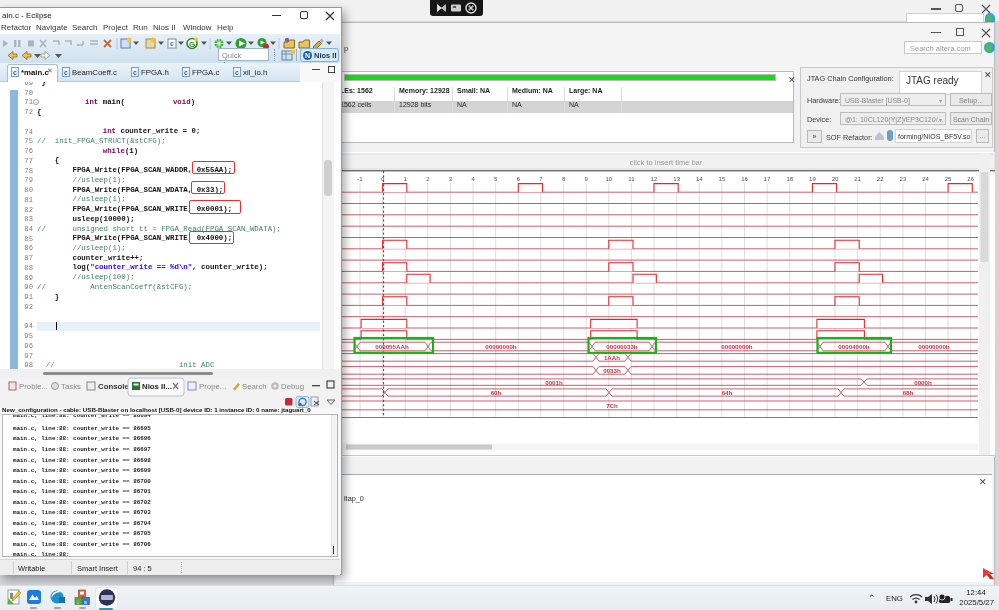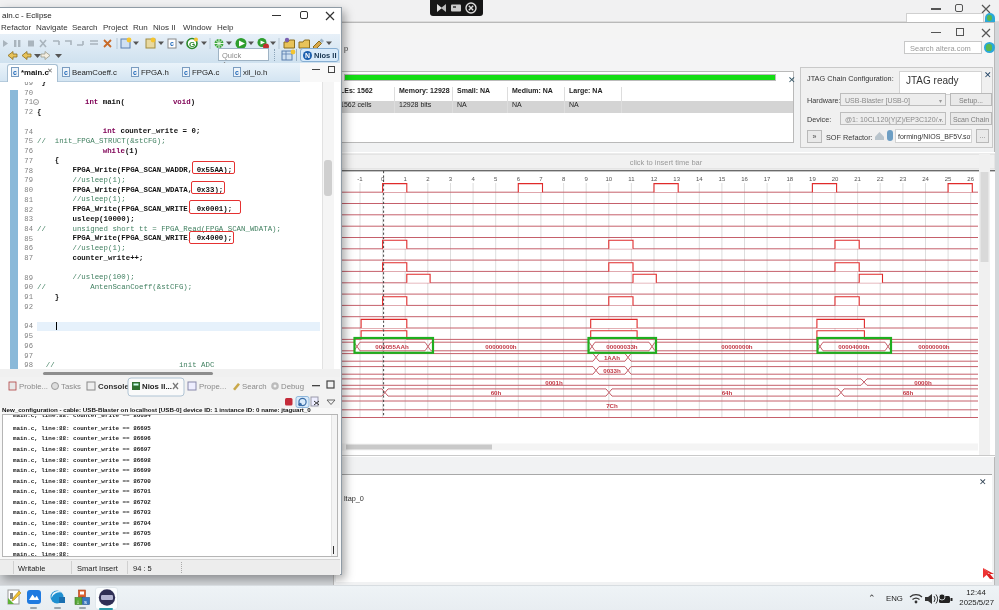--- a/index.html
+++ b/index.html
@@ -373,20 +373,21 @@
 <div class="cl" style="top:164.5px"><span class="ln">78</span><span class="ct"><span class="p">        FPGA_Write(FPGA_SCAN_WADDR, 0x55AA);</span></span></div>
 <div class="cl" style="top:174.3px"><span class="ln">79</span><span class="ct"><span class="c">        //usleep(1);</span></span></div>
 <div class="cl" style="top:184.0px"><span class="ln">80</span><span class="ct"><span class="p">        FPGA_Write(FPGA_SCAN_WDATA, 0x33);</span></span></div>
 <div class="cl" style="top:193.7px"><span class="ln">81</span><span class="ct"><span class="c">        //usleep(1);</span></span></div>
 <div class="cl" style="top:203.5px"><span class="ln">82</span><span class="ct"><span class="p">        FPGA_Write(FPGA_SCAN_WRITE, 0x0001);</span></span></div>
 <div class="cl" style="top:213.2px"><span class="ln">83</span><span class="ct"><span class="p">        usleep(10000);</span></span></div>
 <div class="cl" style="top:223.0px"><span class="ln">84</span><span class="ct"><span class="c">//      unsigned short tt = FPGA_Read(FPGA_SCAN_WDATA);</span></span></div>
 <div class="cl" style="top:232.7px"><span class="ln">85</span><span class="ct"><span class="p">        FPGA_Write(FPGA_SCAN_WRITE, 0x4000);</span></span></div>
 <div class="cl" style="top:242.4px"><span class="ln">86</span><span class="ct"><span class="c">        //usleep(1);</span></span></div>
 <div class="cl" style="top:252.2px"><span class="ln">87</span><span class="ct"><span class="p">        counter_write++;</span></span></div>
+<div class="cl" style="top:261.9px"><span class="ln">88</span><span class="ct"><span class="p">        log(</span><span class="s">"counter_write == %d\n"</span><span class="p">, counter_write);</span></span></div>
 <div class="cl" style="top:271.7px"><span class="ln">89</span><span class="ct"><span class="c">        //usleep(100);</span></span></div>
 <div class="cl" style="top:281.4px"><span class="ln">90</span><span class="ct"><span class="c">//          AntenScanCoeff(&amp;stCFG);</span></span></div>
 <div class="cl" style="top:291.1px"><span class="ln">91</span><span class="ct"><span class="p">    }</span></span></div>
 <div class="cl" style="top:300.9px"><span class="ln">92</span><span class="ct"></span></div>
 <div class="cl" style="top:320.4px"><span class="ln">94</span><span class="ct"></span></div>
 <div class="cl" style="top:330.1px"><span class="ln">95</span><span class="ct"></span></div>
 <div class="cl" style="top:339.8px"><span class="ln">96</span><span class="ct"></span></div>
 <div class="cl" style="top:349.6px"><span class="ln">97</span><span class="ct"></span></div>
 <div class="cl" style="top:359.3px"><span class="ln">98</span><span class="ct"><span class="c">  //                            init ADC</span></span></div>
     </div>

